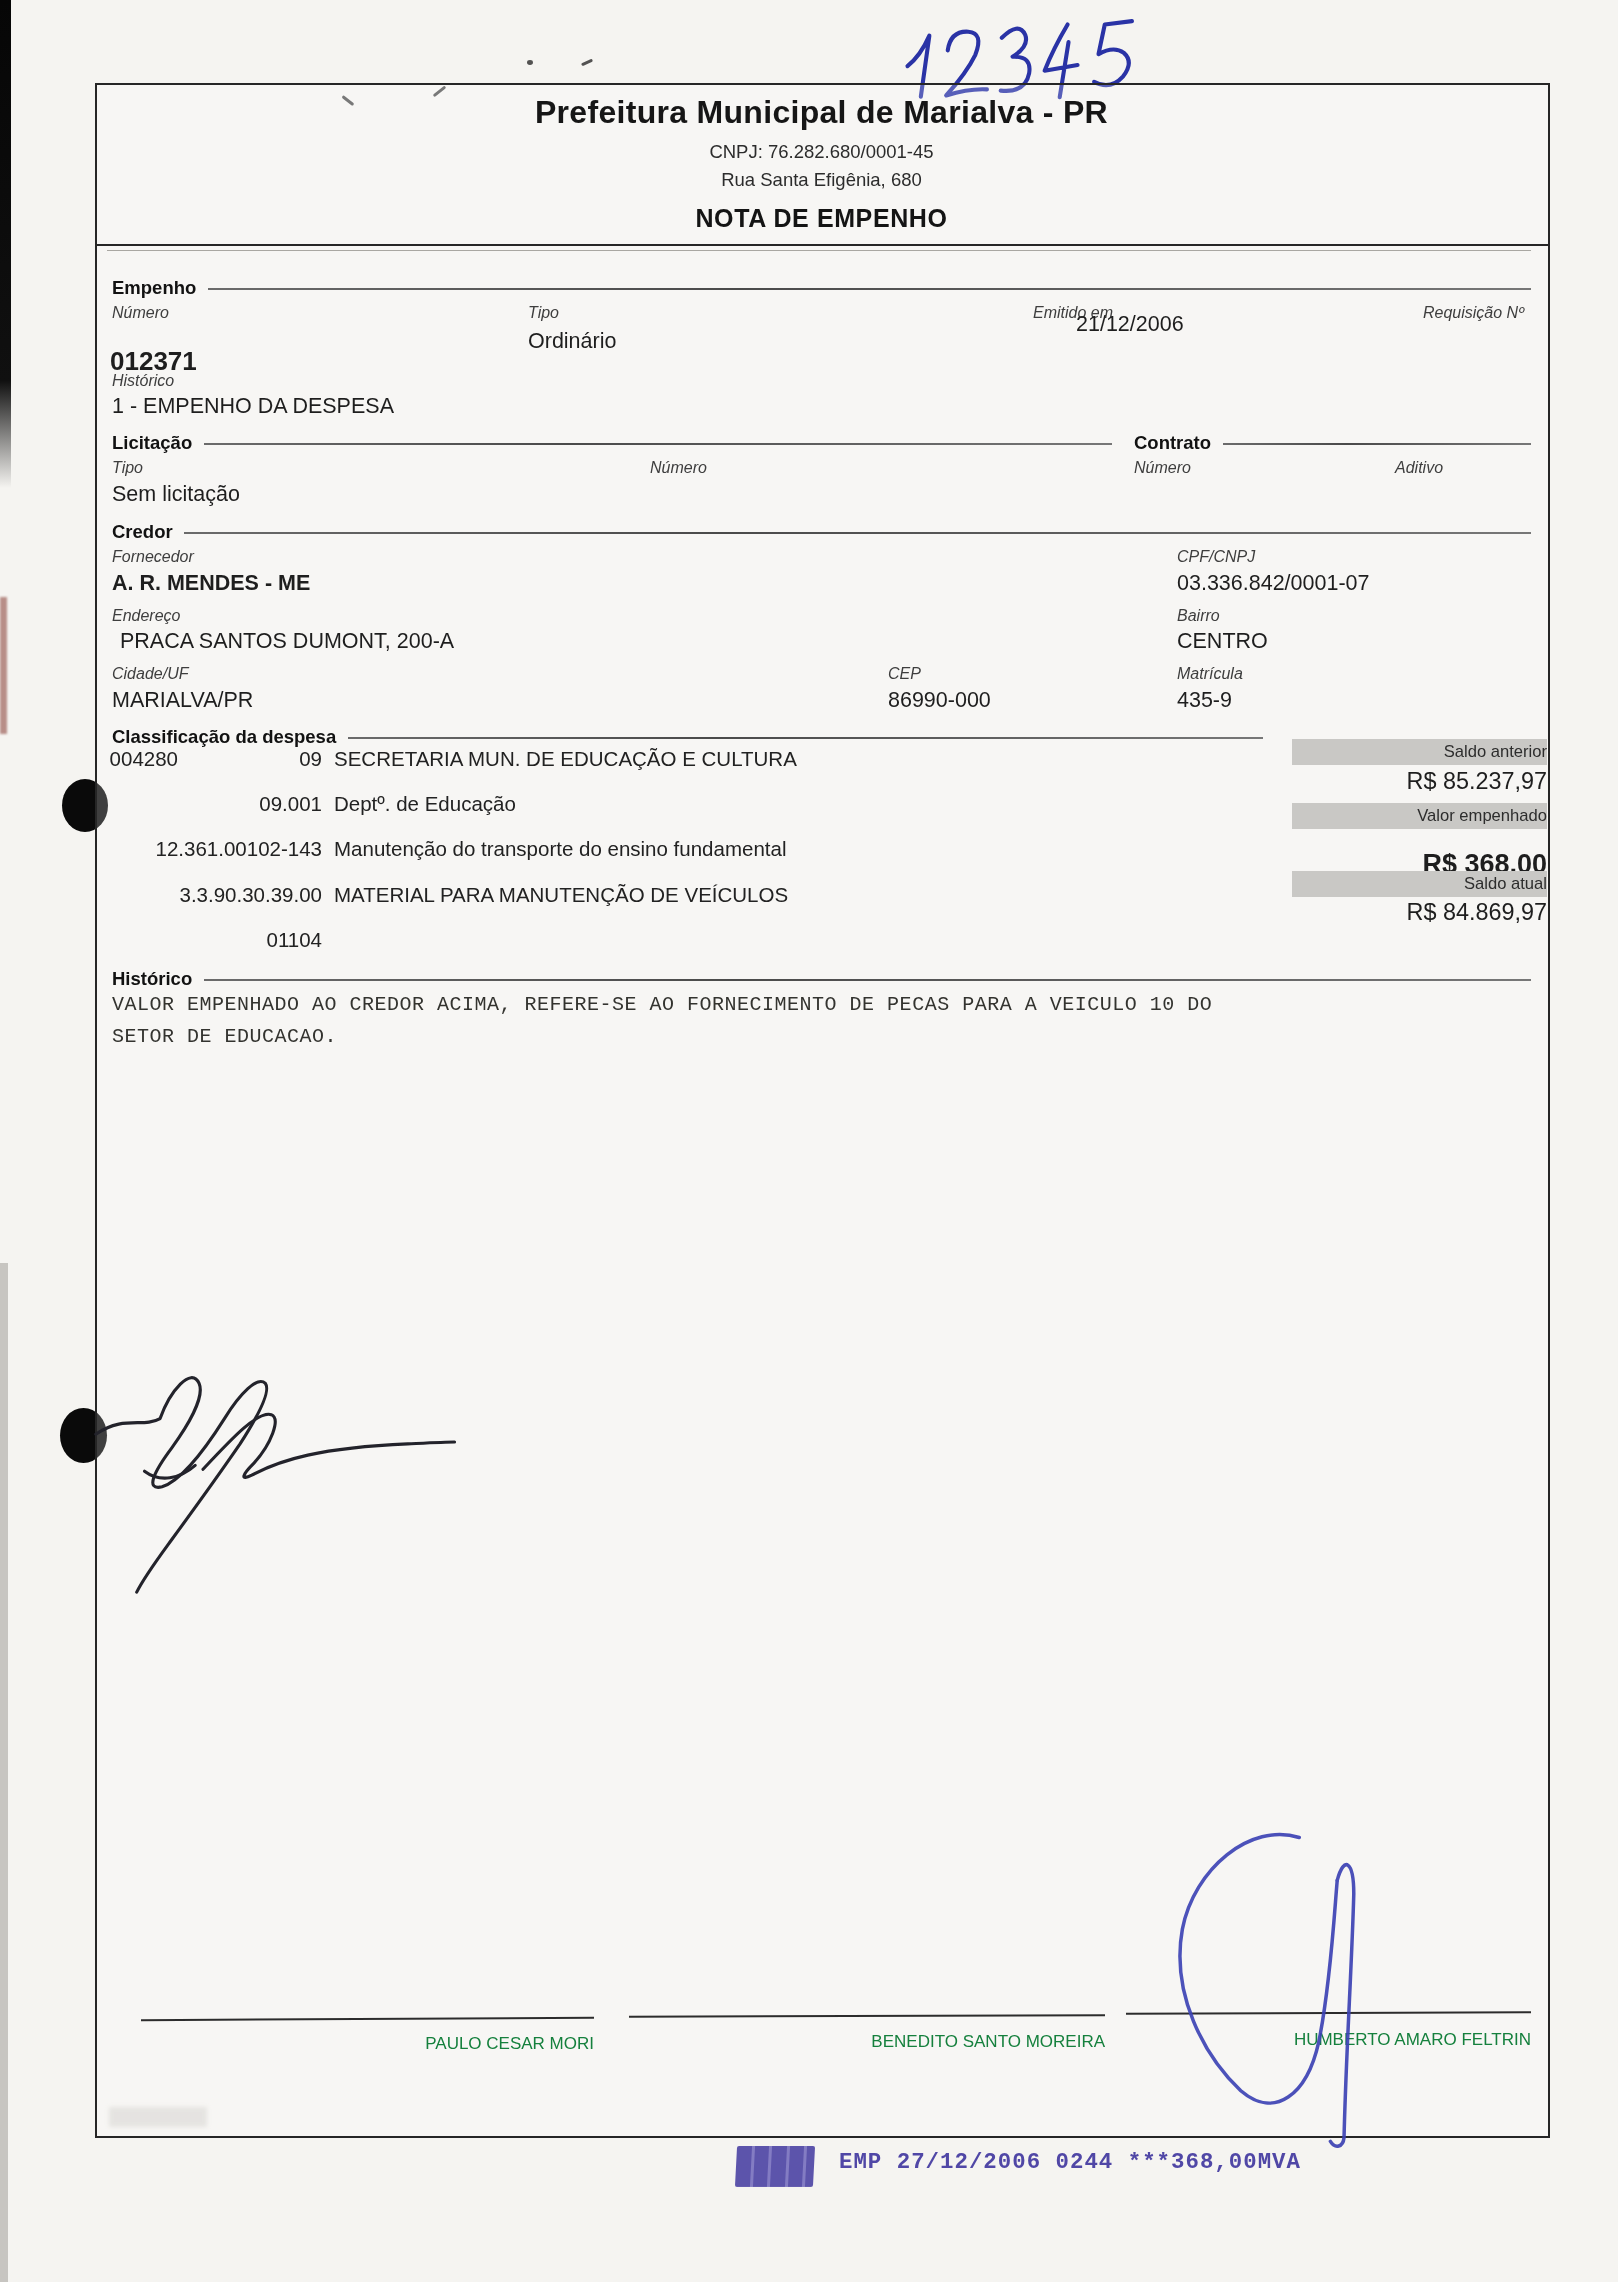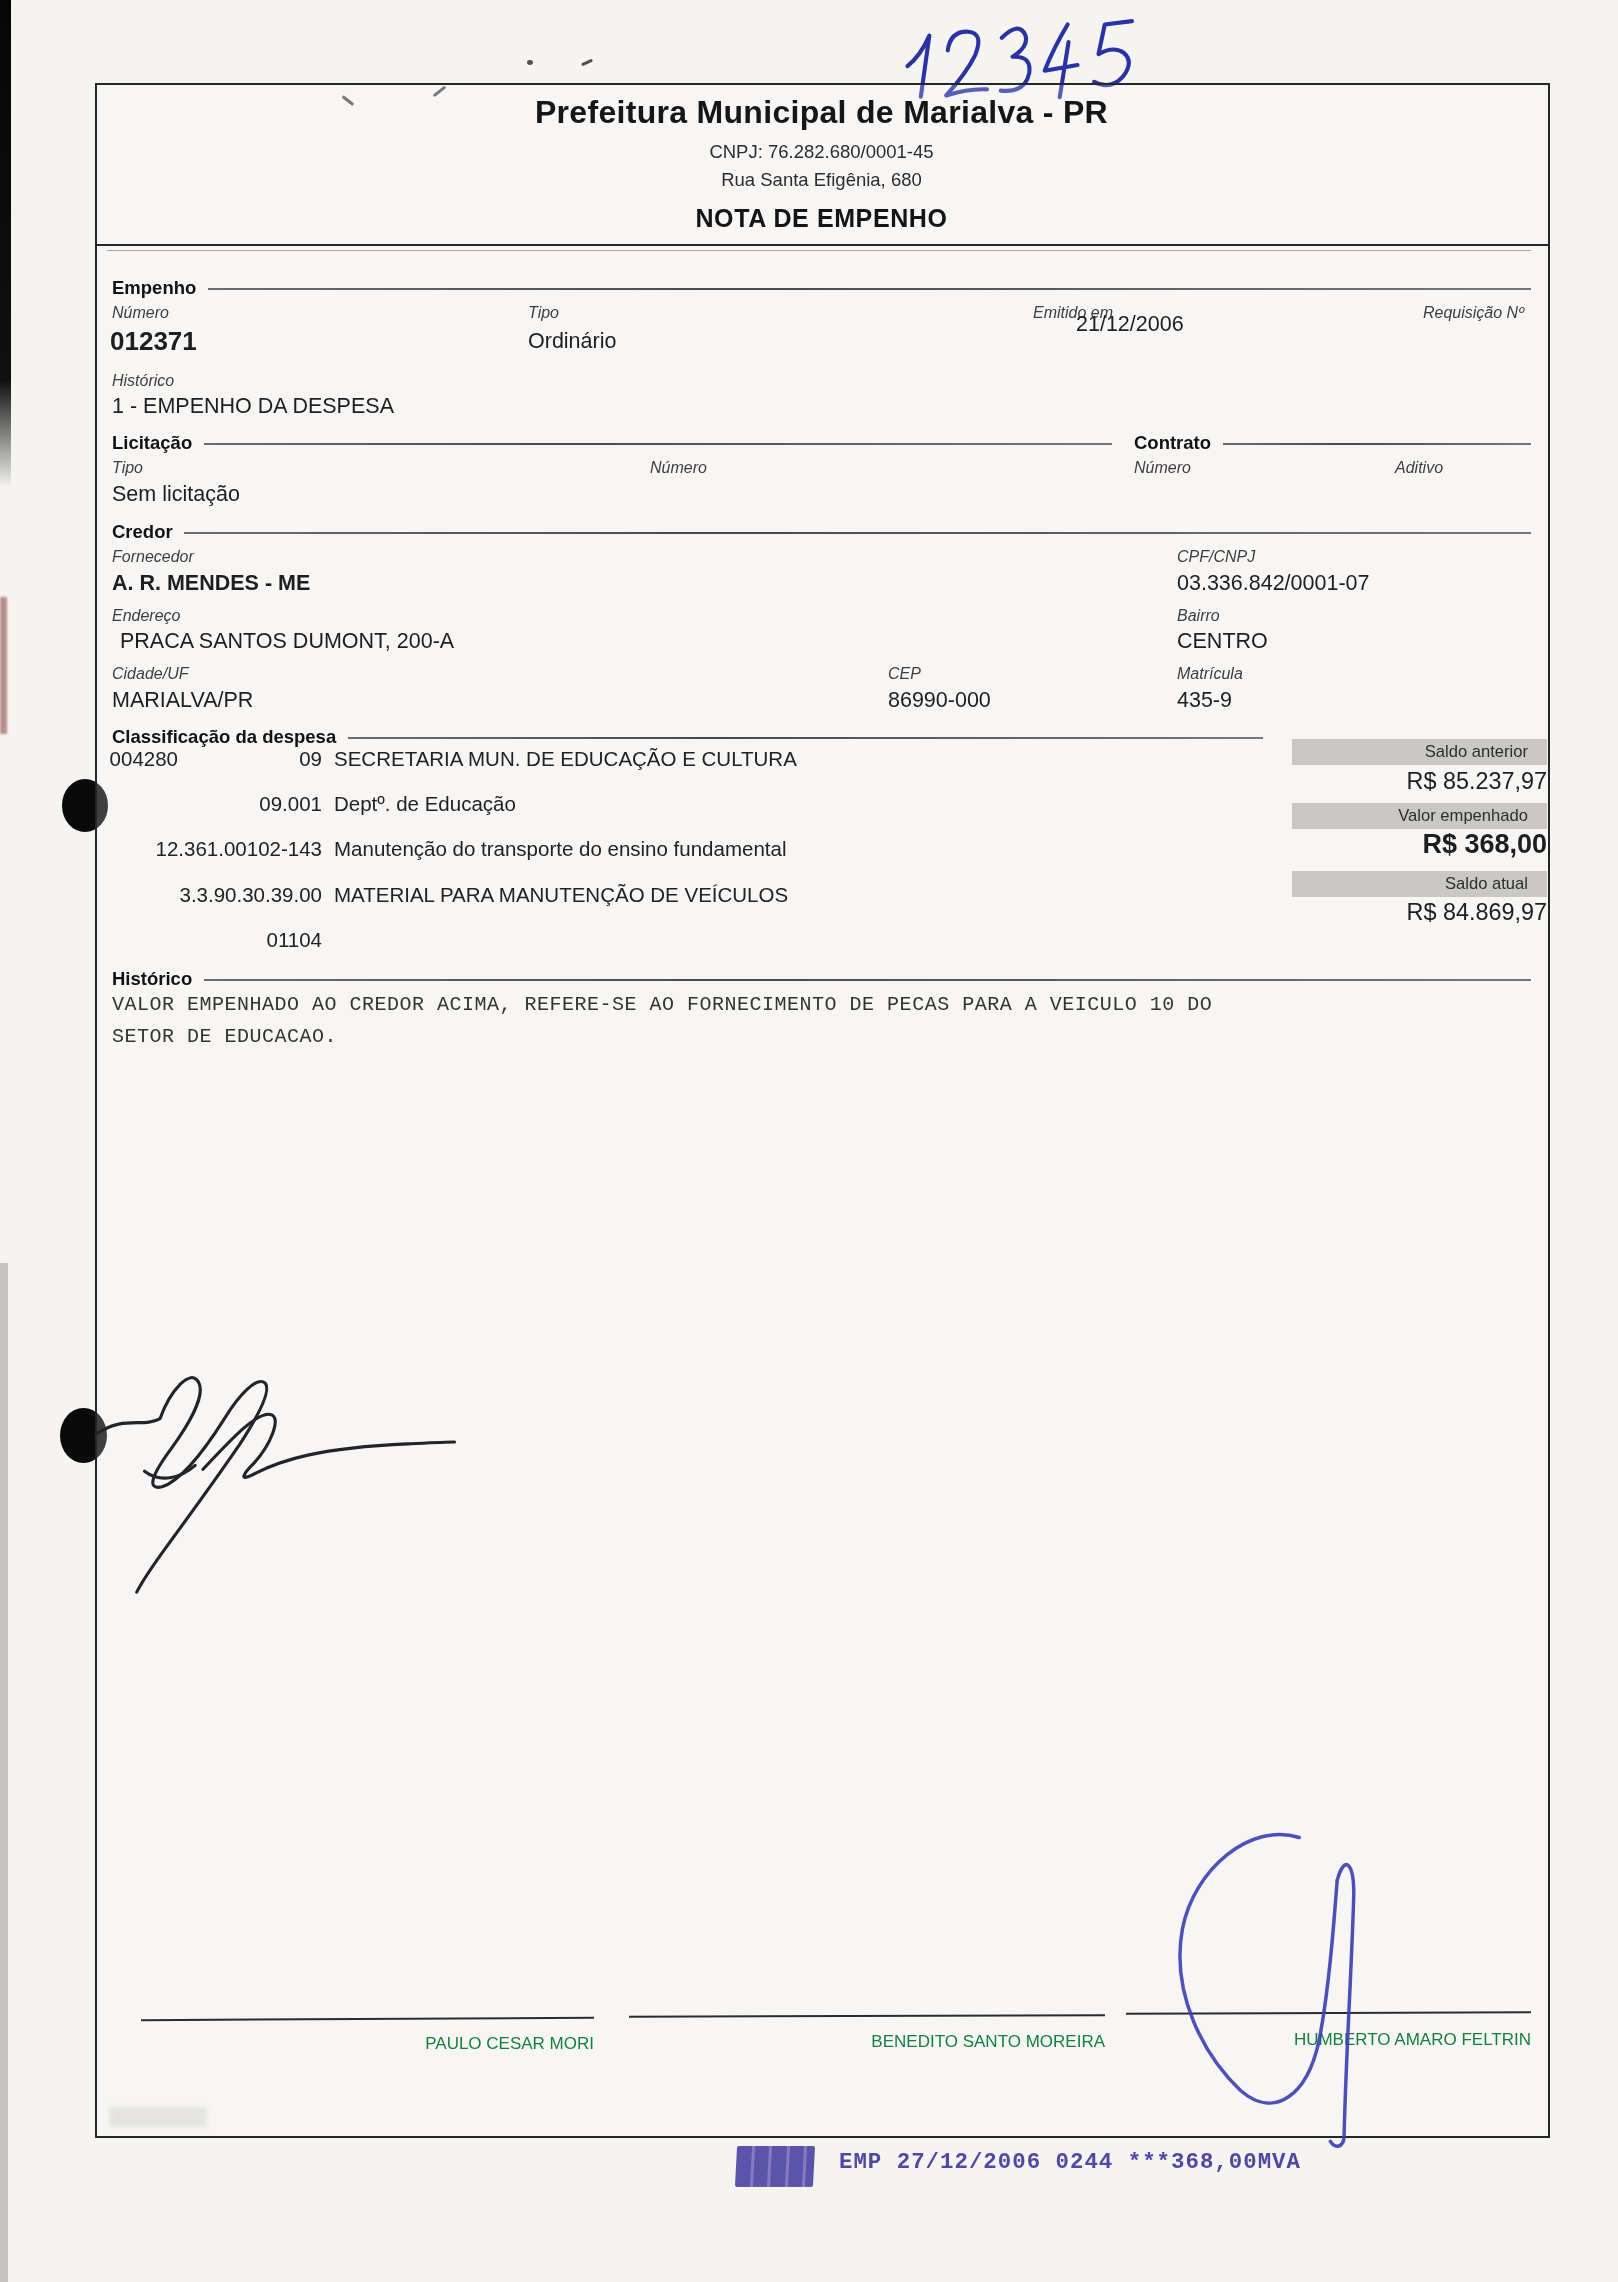--- a/index.html
+++ b/index.html
@@ -27,29 +27,29 @@
   
   .title{left:95px;top:94px;width:1453px;text-align:center;font-size:32px;font-weight:bold;color:#161616;letter-spacing:0.3px;}
   .cnpj{left:95px;top:141px;width:1453px;text-align:center;font-size:18.5px;color:#2c2c2c;}
   .rua{left:95px;top:169px;width:1453px;text-align:center;font-size:18.5px;color:#2c2c2c;}
   .nota{left:95px;top:204px;width:1453px;text-align:center;font-size:25px;font-weight:bold;color:#141414;letter-spacing:0.6px;}
   
   .sec{display:flex;align-items:center;gap:11.7px;font-weight:bold;font-size:18.5px;color:#121212;white-space:nowrap;text-align:center;}
   .sec .line{height:2px;background:linear-gradient(90deg,#6b6b6b,#4a4a4a 40%,#777);flex:1;margin-top:2.9px;}
   .lbl{font-style:italic;font-size:16px;color:#3e3e3e;white-space:nowrap;}
   .val{font-size:21.5px;color:#1e1e1e;white-space:nowrap;}
-  .big{font-size:26px;font-weight:bold;}
+  .big{font-size:26px;font-weight:bold;margin-top:20px;}
   .bold{font-weight:bold;}
   
   .cls-row{left:95px;width:1219px;height:27px;font-size:20.5px;color:#222;white-space:nowrap;}
   .cls-col0{position:absolute;left:14.6px;}
   .cls-code{position:absolute;left:0;width:227px;text-align:right;}
   .cls-desc{position:absolute;left:239px;}
   .bar{left:1292px;width:255px;height:26px;background:#c9c8c5;font-size:16.6px;color:#2d2d2d;
-       text-align:right;line-height:26px;padding-right:19px;box-sizing:border-box;}
+       text-align:right;line-height:26px;padding-right:0;box-sizing:border-box;}
   .rval{right:72px;text-align:right;font-size:23.4px;color:#1e1e1e;white-space:nowrap;}
   .rval.big{font-size:27px;font-weight:bold;}
   
   .mono{left:112px;font-family:"Liberation Mono","DejaVu Sans Mono",monospace;font-size:20px;color:#33332f;letter-spacing:0.5px;white-space:nowrap;}
   
   .sig-line{height:2.4px;background:#2c2c2c;}
   .sig-name{font-size:17px;color:#15803d;text-align:right;white-space:nowrap;}
   
   .stamp-block{left:736px;top:2146px;width:78px;height:41px;border-radius:2px;
     background:repeating-linear-gradient(90deg,#5047a6 0 14.6px,#7a72c0 14.6px 17.6px);

